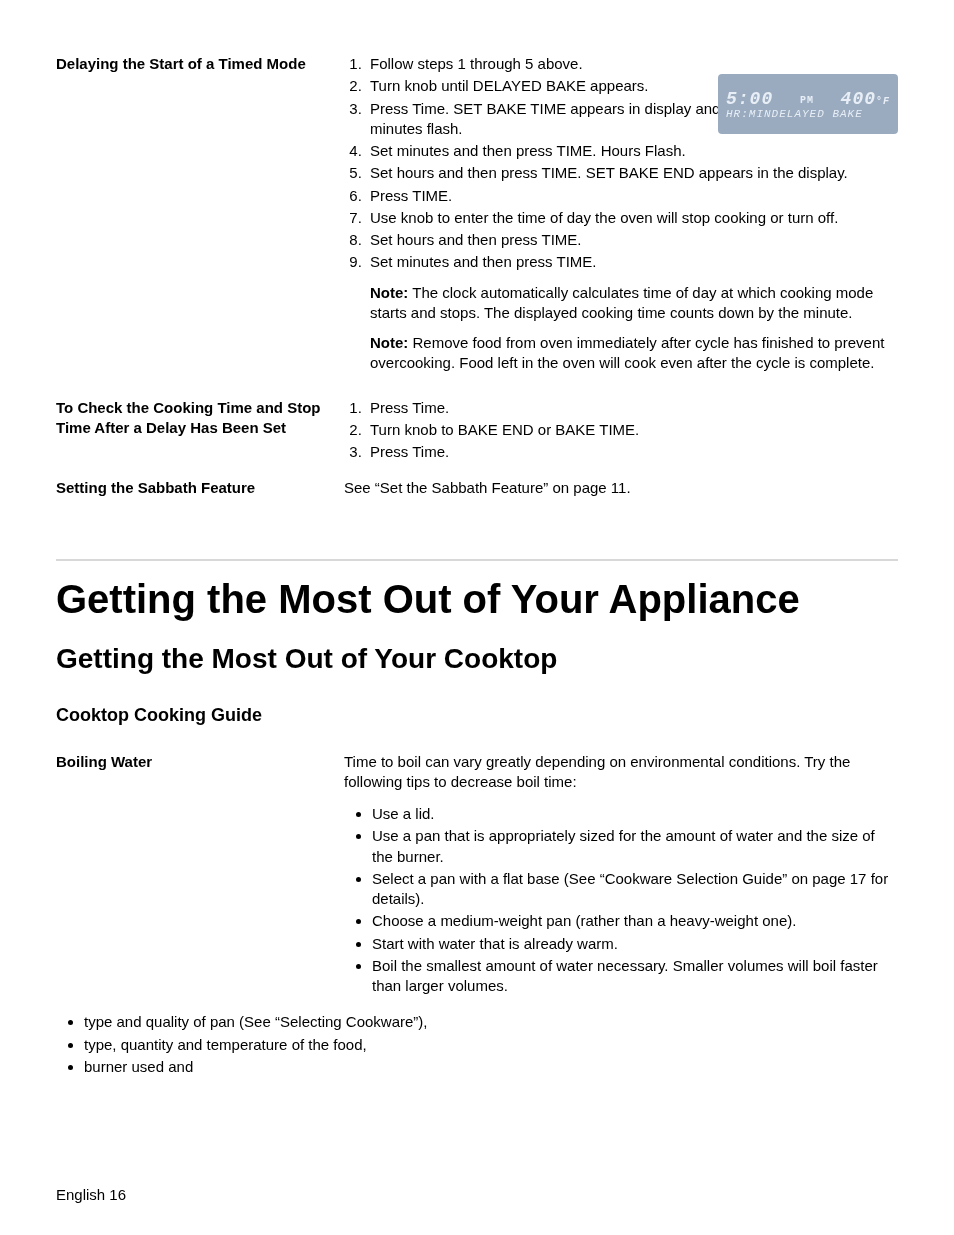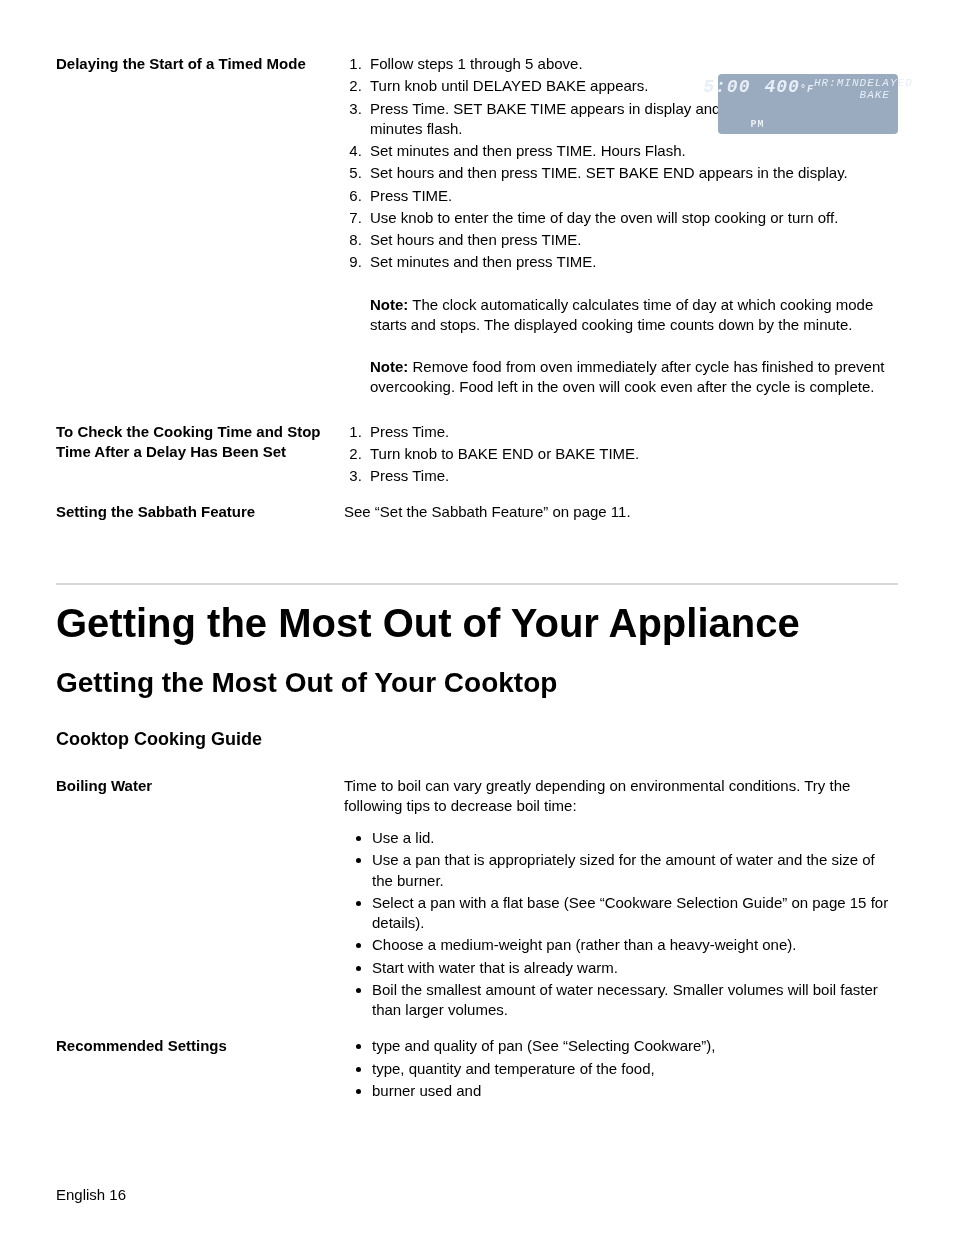--- a/index.html
+++ b/index.html
@@ -47,21 +47,21 @@
   }
   ul.blist {
     margin: 0;
     padding-left: 28px;
     list-style: disc;
   }
   ul.blist > li {
     margin-bottom: 2px;
   }
   .note {
-    margin: 22px 0 10px 26px;
+    margin: 10px 0 10px 26px;
   }
   .note .nb {
     font-weight: bold;
   }
   .para-top {
     margin: 0 0 12px 0;
   }
 
   
   .disp {
@@ -73,21 +73,21 @@
     background: #9aaabf;
     border-radius: 4px;
     color: #e7eef6;
     font-family: "Courier New", monospace;
     letter-spacing: 1px;
     padding: 4px 8px 2px 8px;
     box-sizing: border-box;
     line-height: 1.05;
     font-size: 12px;
     display: flex;
-    flex-direction: row;
+    flex-direction: column;
     justify-content: center;
   }
   .disp .line1 {
     display: flex;
     justify-content: space-between;
     font-size: 18px;
     font-weight: bold;
     font-style: italic;
   }
   .disp .pm {
@@ -198,30 +198,29 @@
   <h2 class="section">Getting the Most Out of Your Cooktop</h2>
   <h3 class="subsection">Cooktop Cooking Guide</h3>
 
   <div class="row">
     <div class="label-col">Boiling Water</div>
     <div class="content-col">
       <p class="para-top">Time to boil can vary greatly depending on environmental conditions. Try the following tips to decrease boil time:</p>
       <ul class="blist">
         <li>Use a lid.</li>
         <li>Use a pan that is appropriately sized for the amount of water and the size of the burner.</li>
-        <li>Select a pan with a flat base (See “Cookware Selection Guide” on page 15 for details).</li>
+        <li>Select a pan with a flat base (See “Cookware Selection Guide” on page 17 for details).</li>
         <li>Choose a medium-weight pan (rather than a heavy-weight one).</li>
         <li>Start with water that is already warm.</li>
         <li>Boil the smallest amount of water necessary. Smaller volumes will boil faster than larger volumes.</li>
       </ul>
     </div>
   </div>
 
   <div class="row">
-    <div class="label-col">Recommended Settings</div>
     <div class="content-col">
       <ul class="blist">
         <li>type and quality of pan (See “Selecting Cookware”),</li>
         <li>type, quantity and temperature of the food,</li>
         <li>burner used and</li>
       </ul>
     </div>
   </div>
 
   <div class="footer">English 16</div>

